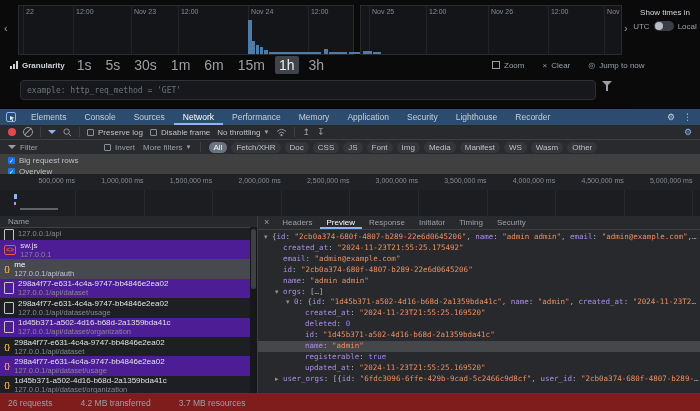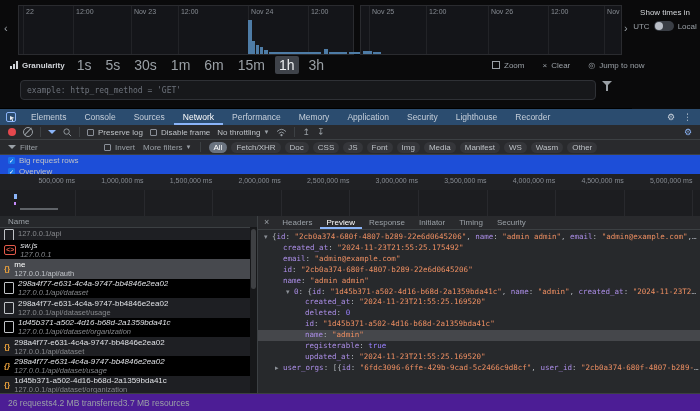--- a/index.html
+++ b/index.html
@@ -46,34 +46,34 @@
   .chk.on{background:#1a73e8;border-color:#1a73e8;color:#fff;font-size:6px;line-height:6px;text-align:center;}
   .chk-row{display:flex;align-items:center;gap:4px;cursor:pointer;}
   .dropdown{display:flex;align-items:center;gap:3px;cursor:pointer;}
   .caret{font-size:6px;color:#9aa0a6;}
   .arrow-ic{font-size:9px;color:#9aa0a6;cursor:pointer;font-family:"DejaVu Sans",sans-serif;}
   #dt-filterbar{position:absolute;left:0;top:31px;width:700px;height:15px;background:#292a2d;border-bottom:1px solid #3c4043;display:flex;align-items:center;gap:8px;padding-left:8px;box-sizing:border-box;font-size:8px;color:#9aa0a6;}
   .filter-input{display:flex;align-items:center;gap:4px;width:88px;}
   .pills{display:flex;align-items:center;gap:4px;}
   .pill{font-size:8px;padding:1px 5px;border-radius:7px;background:#35363a;color:#bdc1c6;white-space:nowrap;cursor:pointer;}
   .pill.sel{background:#6a7380;color:#fff;}
-  #dt-options{position:absolute;left:0;top:46px;width:700px;height:19px;background:#1d4ed8;border-bottom:1px solid #3c4043;font-size:8px;color:#bdc1c6;}
+  #dt-options{position:absolute;left:0;top:46px;width:700px;height:19px;background:#404040;border-bottom:1px solid #3c4043;font-size:8px;color:#bdc1c6;}
   .opt-col{position:absolute;top:1px;display:flex;flex-direction:column;gap:2px;}
   
   #dt-ruler{position:absolute;left:0;top:65px;width:700px;height:16px;background:#202124;border-bottom:1px solid #3c4043;}
   .tick{position:absolute;top:3px;font-size:7px;color:#878c93;transform:translateX(-100%);white-space:nowrap;}
   #dt-overview{position:absolute;left:0;top:81px;width:700px;height:26px;background:#1c1d20;border-bottom:1px solid #3c4043;overflow:hidden;}
   .ov-grid{position:absolute;top:0;bottom:0;width:1px;background:#28292d;}
   
   #dt-main{position:absolute;left:0;top:107px;width:700px;bottom:19px;}
   #req-table{position:absolute;left:0;top:0;width:257px;height:100%;background:#202124;overflow:hidden;}
   #req-header{height:11px;line-height:11px;font-size:8px;color:#9aa0a6;padding-left:8px;background:#26282b;border-bottom:1px solid #3c4043;}
   .req-row{display:flex;align-items:center;gap:4px;padding-left:4px;box-sizing:border-box;height:19.4px;cursor:pointer;overflow:hidden;}
   .req-row.even{background:#1e1f23;}
-  .req-row.odd{background:#000000;font-style:italic;}
+  .req-row.odd{background:#4c1d95;}
   .req-row.sel{background:#47494e;}
   .req-row.partial{height:12px;align-items:flex-start;padding-top:1px;}
   .req-txt{min-width:0;}
   .req-name{font-size:8px;line-height:9px;color:#dfe1e5;white-space:nowrap;overflow:hidden;text-overflow:ellipsis;}
   .req-row.sel .req-name{color:#fff;}
   .req-url{font-size:7.5px;line-height:9px;color:#87898d;white-space:nowrap;overflow:hidden;text-overflow:ellipsis;}
   .req-row.sel .req-url{color:#bfc2c7;}
   .ic-doc{width:8px;height:10px;border:1px solid #c0c3c7;border-radius:1px;flex:0 0 auto;}
   .ic-fetch{color:#e8a03c;font-size:8px;font-weight:bold;flex:0 0 auto;line-height:10px;}
   .ic-script{color:#e25a4a;font-size:7px;font-weight:bold;border:1px solid #e25a4a;border-radius:2px;padding:0 1px;line-height:8px;flex:0 0 auto;}
@@ -84,21 +84,21 @@
   .pv-close{font-size:9px;line-height:13px;padding:0 6px;color:#9aa0a6;cursor:pointer;}
   .pv-tab{font-size:8px;line-height:13px;padding:0 7px;color:#9aa0a6;cursor:pointer;white-space:nowrap;}
   .pv-tab.sel{color:#fff;box-shadow:inset 0 -2px 0 #8ab4f8;}
   #pv-content{position:absolute;left:0;top:13px;right:0;bottom:0;overflow:hidden;padding-top:3px;}
   .j-line{white-space:pre;font-family:"DejaVu Sans Mono",monospace;font-size:7.5px;line-height:9.9px;color:#aeb3b9;cursor:pointer;overflow:hidden;text-overflow:ellipsis;}
   .j-line.sel{background:#45474b;}
   .j-arrow{color:#8b9097;font-family:"DejaVu Sans",sans-serif;font-size:7px;display:inline-block;width:8px;}
   .j-key{color:#ac8ee8;}
   .j-str{color:#ee8f62;}
   .j-num{color:#9980ff;}
-  #dt-status{position:absolute;left:0;bottom:0;width:700px;height:19px;background:#4c1d95;border-top:1px solid #3c4043;display:flex;align-items:center;gap:0;padding-left:8px;box-sizing:border-box;font-size:8.5px;color:#9aa0a6;}
+  #dt-status{position:absolute;left:0;bottom:0;width:700px;height:19px;background:#7f1d1d;border-top:1px solid #3c4043;display:flex;align-items:center;gap:28px;padding-left:8px;box-sizing:border-box;font-size:8.5px;color:#9aa0a6;}
   .ov-mark{position:absolute;}
 </style>
 </head>
 <body>
 
 
 
 
 <span class="chev abs" style="left:4px;top:22px;">‹</span>
 <div id="tl-left" class="tl-panel abs" style="left:18px;top:5px;width:334px;height:48px;">
@@ -416,20 +416,21 @@
             <span class="pv-tab">Timing</span>
             <span class="pv-tab">Security</span>
           </span>
       </div>
       <div id="pv-content">
           <div class="j-line" style="padding-left: 6px;"><span class="j-arrow">▾</span><span>{</span><span class="j-key">id</span><span>: </span><span class="j-str">"2cb0a374-680f-4807-b289-22e6d0645206"</span><span>, </span><span class="j-key">name</span><span>: </span><span class="j-str">"admin admin"</span><span>, </span><span class="j-key">email</span><span>: </span><span class="j-str">"admin@example.com"</span><span>,…}</span></div>
           <div class="j-line" style="padding-left: 17px;"><span class="j-arrow"> </span><span class="j-key">created_at</span><span>: </span><span class="j-str">"2024-11-23T21:55:25.175492"</span></div>
           <div class="j-line" style="padding-left: 17px;"><span class="j-arrow"> </span><span class="j-key">email</span><span>: </span><span class="j-str">"admin@example.com"</span></div>
           <div class="j-line" style="padding-left: 17px;"><span class="j-arrow"> </span><span class="j-key">id</span><span>: </span><span class="j-str">"2cb0a374-680f-4807-b289-22e6d0645206"</span></div>
           <div class="j-line" style="padding-left: 17px;"><span class="j-arrow"> </span><span class="j-key">name</span><span>: </span><span class="j-str">"admin admin"</span></div>
+          <div class="j-line" style="padding-left: 17px;"><span class="j-arrow">▾</span><span class="j-key">orgs</span><span>: […]</span></div>
           <div class="j-line" style="padding-left: 28px;"><span class="j-arrow">▾</span><span class="j-key">0</span><span>: {</span><span class="j-key">id</span><span>: </span><span class="j-str">"1d45b371-a502-4d16-b68d-2a1359bda41c"</span><span>, </span><span class="j-key">name</span><span>: </span><span class="j-str">"admin"</span><span>, </span><span class="j-key">created_at</span><span>: </span><span class="j-str">"2024-11-23T21:55:25.169520"</span></div>
           <div class="j-line" style="padding-left: 39px;"><span class="j-arrow"> </span><span class="j-key">created_at</span><span>: </span><span class="j-str">"2024-11-23T21:55:25.169520"</span></div>
           <div class="j-line" style="padding-left: 39px;"><span class="j-arrow"> </span><span class="j-key">deleted</span><span>: </span><span class="j-num">0</span></div>
           <div class="j-line" style="padding-left: 39px;"><span class="j-arrow"> </span><span class="j-key">id</span><span>: </span><span class="j-str">"1d45b371-a502-4d16-b68d-2a1359bda41c"</span></div>
           <div class="j-line sel" style="padding-left: 39px;"><span class="j-arrow"> </span><span class="j-key">name</span><span>: </span><span class="j-str">"admin"</span></div>
           <div class="j-line" style="padding-left: 39px;"><span class="j-arrow"> </span><span class="j-key">registerable</span><span>: </span><span class="j-num">true</span></div>
           <div class="j-line" style="padding-left: 39px;"><span class="j-arrow"> </span><span class="j-key">updated_at</span><span>: </span><span class="j-str">"2024-11-23T21:55:25.169520"</span></div>
           <div class="j-line" style="padding-left: 17px;"><span class="j-arrow">▸</span><span class="j-key">user_orgs</span><span>: [{</span><span class="j-key">id</span><span>: </span><span class="j-str">"6fdc3096-6ffe-429b-9cad-5c2466c9d8cf"</span><span>, </span><span class="j-key">user_id</span><span>: </span><span class="j-str">"2cb0a374-680f-4807-b289-22e6d0645206"</span></div>
         </div>
     </div>

